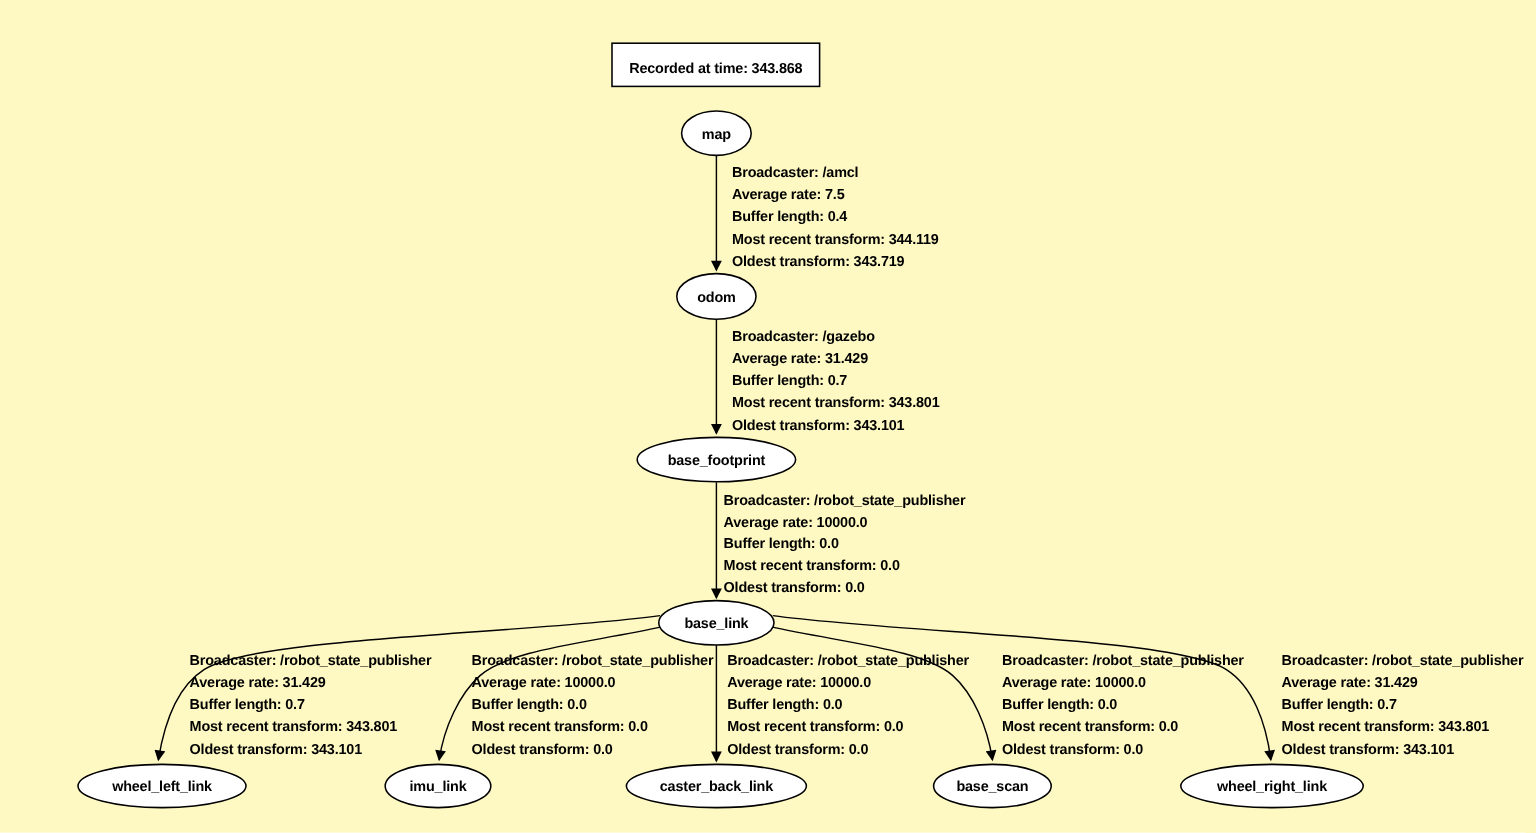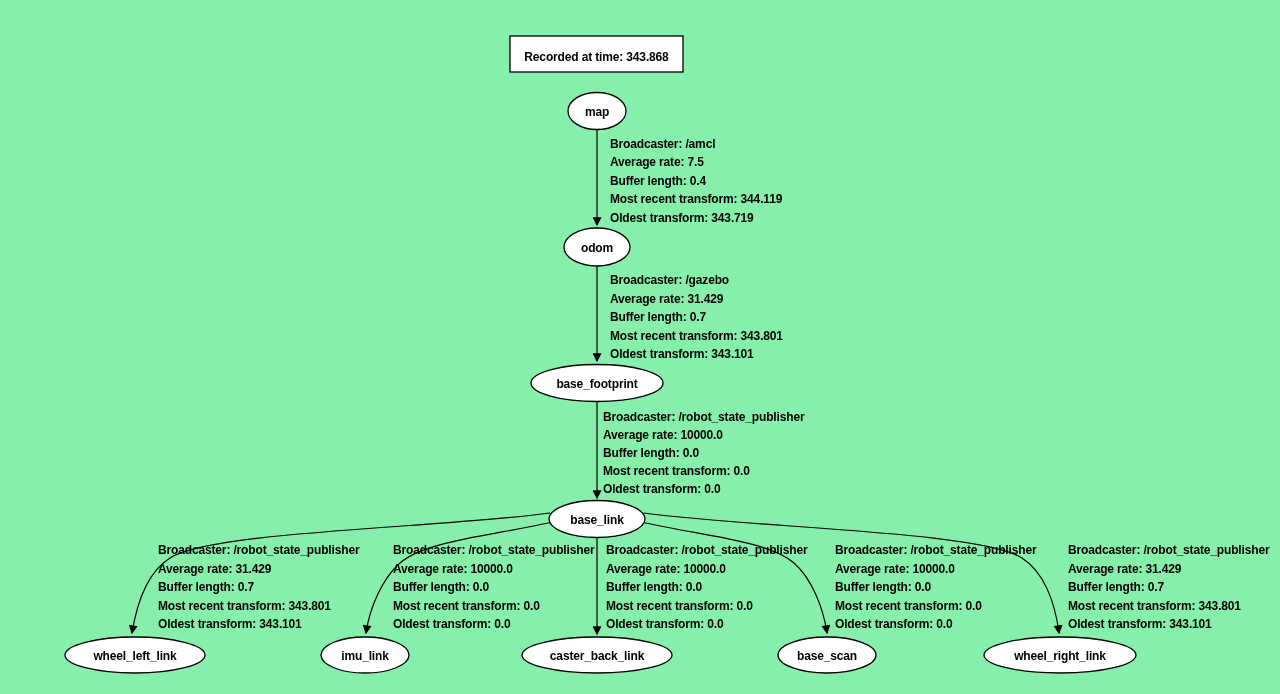--- a/index.html
+++ b/index.html
@@ -1,16 +1,16 @@
 <!DOCTYPE html>
 <html><head>
 <meta charset="utf-8">
 <style>
   html,body{margin:0;padding:0;background:#ffffff;}
-  .canvas{position:relative;width:1280px;height:694px;background:#86efac;overflow:hidden;
+  .canvas{position:relative;width:1280px;height:694px;background:#fef9c3;overflow:hidden;
           font-family:"Liberation Sans",sans-serif;}
   svg{position:absolute;left:0;top:0;}
   .shape{fill:#ffffff;stroke:#000000;stroke-width:1.3;}
   .edge{fill:none;stroke:#000000;stroke-width:1.2;}
   text{fill:#000000;font-family:"Liberation Sans",sans-serif;font-size:12px;font-weight:600;letter-spacing:-0.15px;}
   .node-label{text-anchor:middle;}
 </style>
 </head>
 <body>
 

